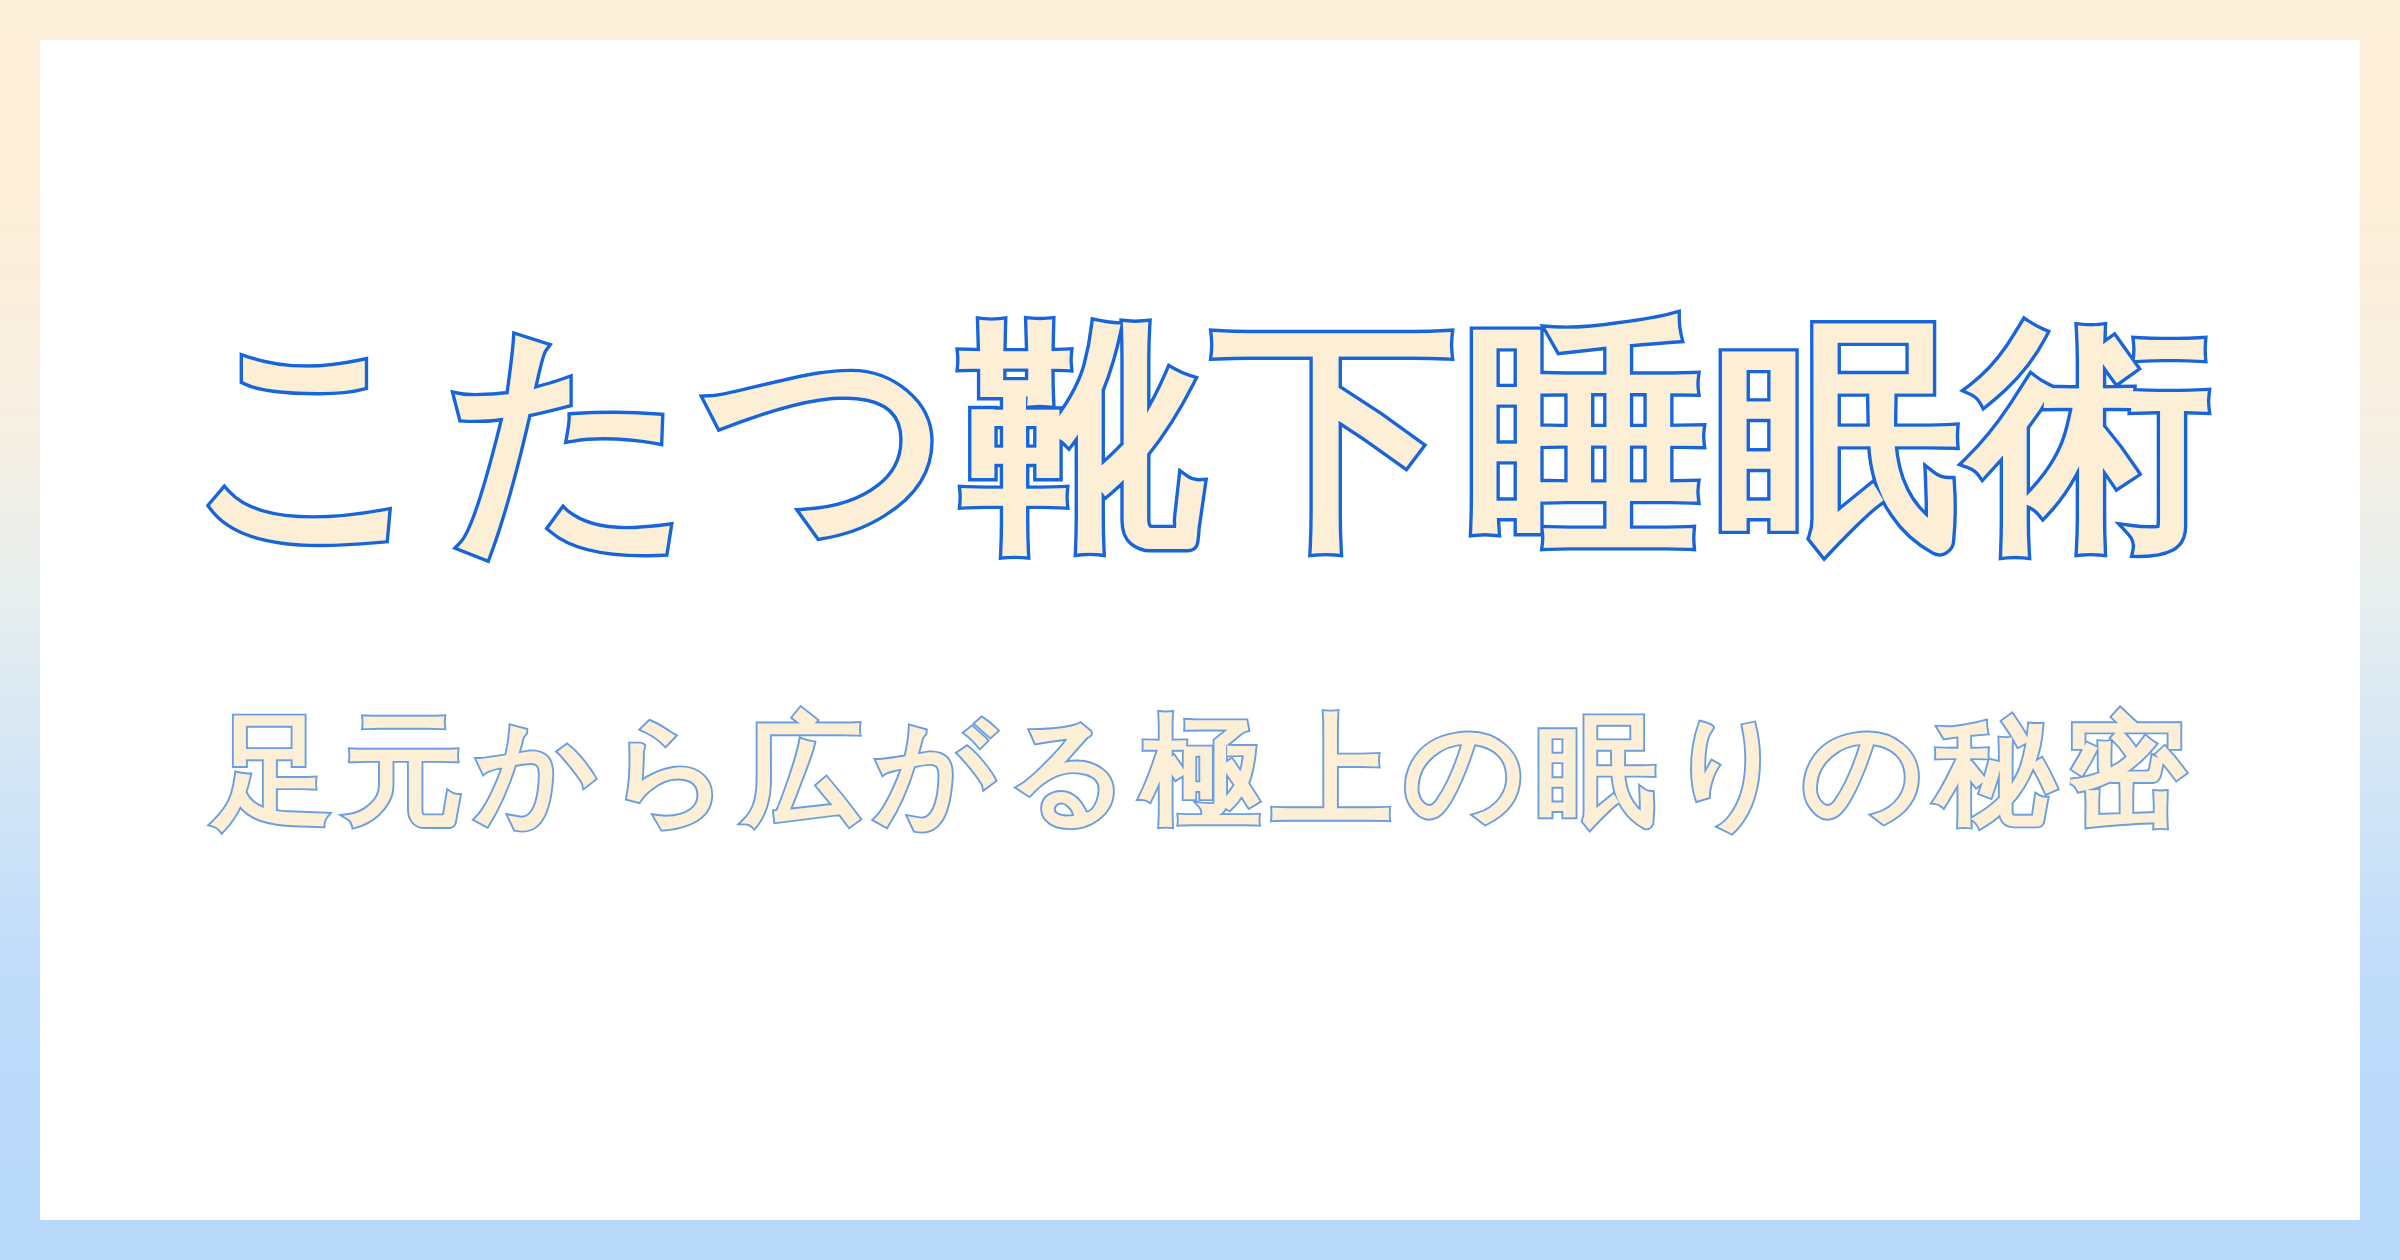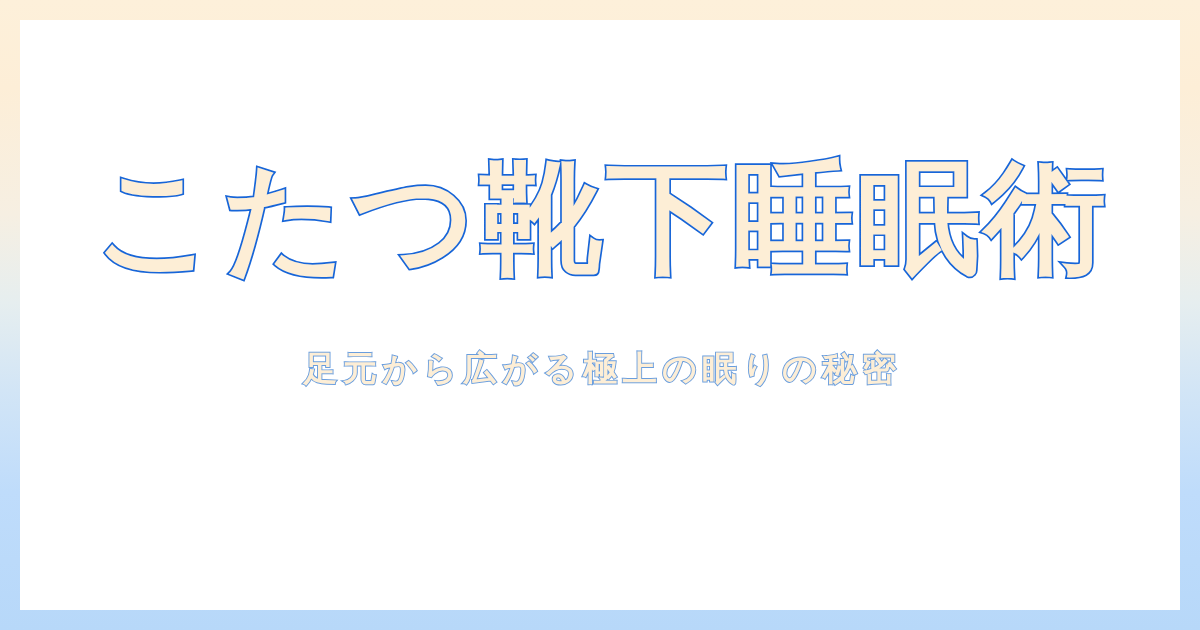--- a/index.html
+++ b/index.html
@@ -71,22 +71,22 @@
     text-align: center;
     color: #fdeed6;
     -webkit-text-stroke: 3.4px #1765d8;
     paint-order: stroke fill;
     margin: 0;
     padding: 0 0 0 4px;
   }
 
   
   #subtitle {
-    font-family: Liberation Mono, monospace;
-    font-size: 34px;
+    font-family: Liberation Sans, sans-serif;
+    font-size: 60px;
     font-weight: bold;
     line-height: 1.1;
     letter-spacing: 5.5px;
     white-space: nowrap;
     text-align: center;
     color: #fdeed6;
     -webkit-text-stroke: 1.9px #6a9ede;
     paint-order: stroke fill;
     margin: 68px 0 0 0;
     padding: 0 0 0 5px;

